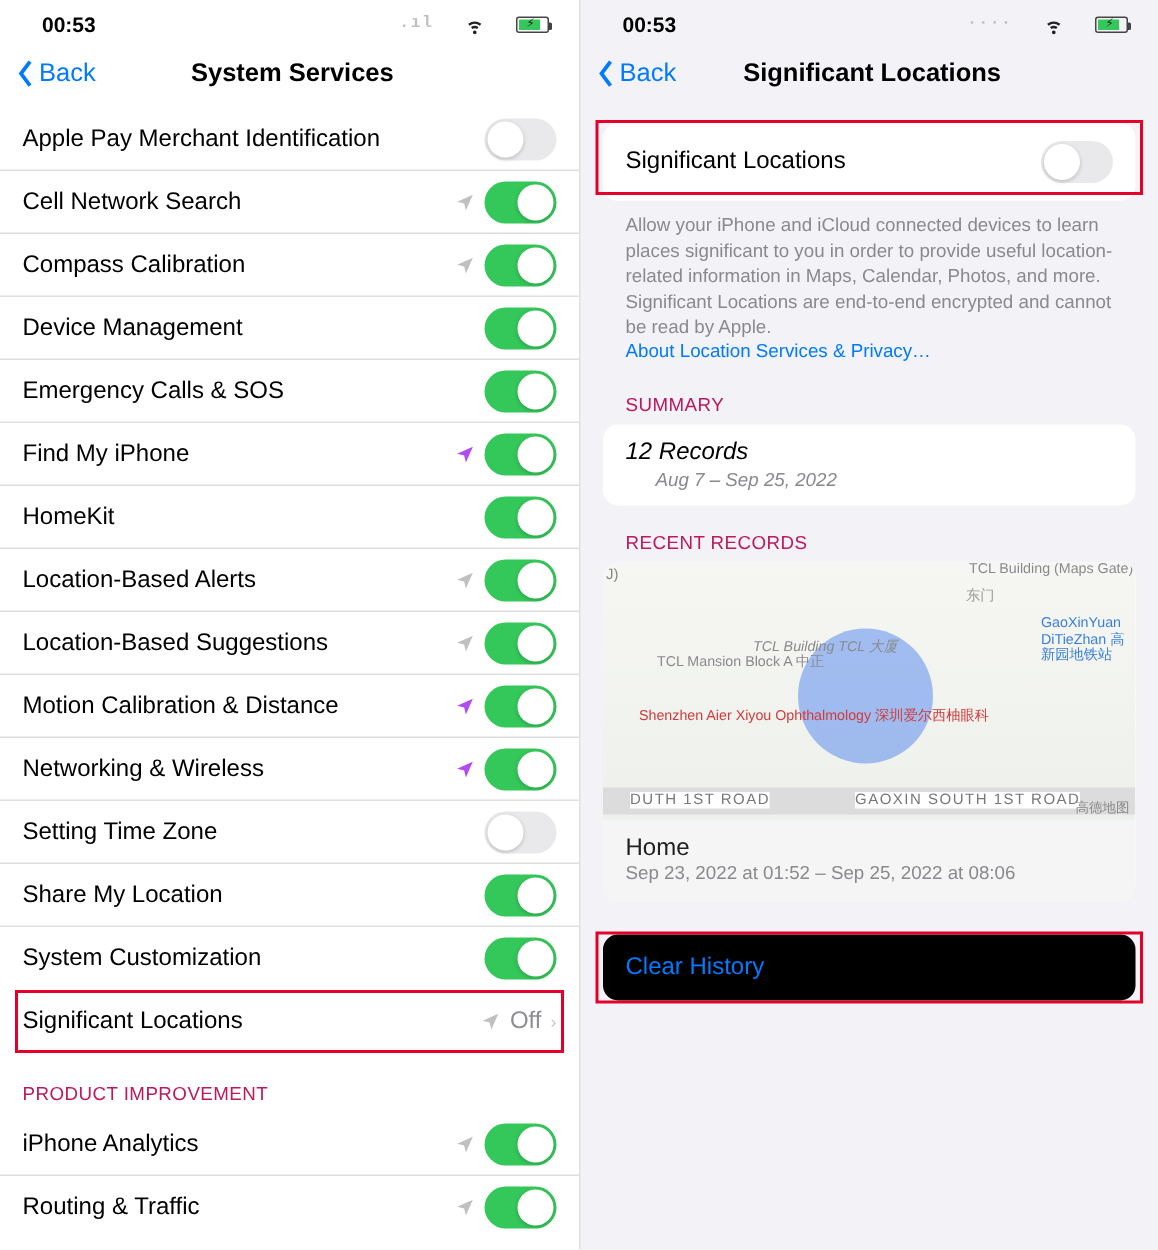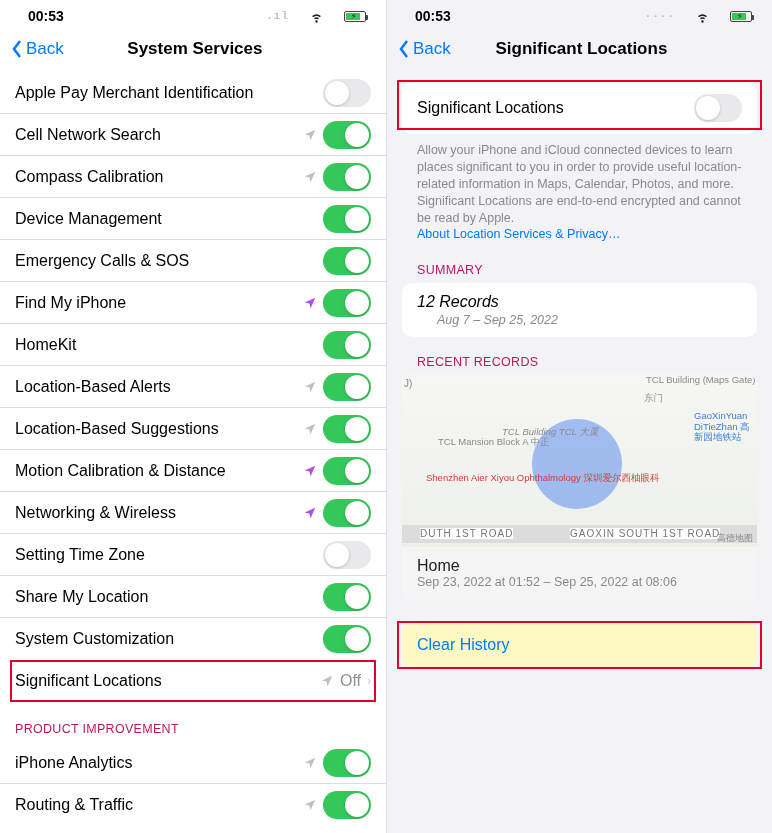--- a/index.html
+++ b/index.html
@@ -63,21 +63,21 @@
   .map .poi.rd { color:#d23b3b; }
   .map .poi.bl { color:#3a7fe0; }
   .map .poi.gr { color:#8a8a8e; }
   .map .poi.gr2 { color:#999; }
   .map .credit { position:absolute; right:4px; bottom:2px; font-size:9px; color:#888;}
   .map .jp { position:absolute; left:2px; top:3px; font-size:10px; color:#888;}
   .map-bottom { background:rgba(0,0,0,.04); padding:10px 15px 12px; }
   .map-bottom .loc { font-size:16px; color:#222; }
   .map-bottom .range { font-size:12.5px; color:#8a8a8e; }
 
-  .clear-block { margin:22px 15px 0; background:#fef9c3; border-radius:10px; padding:13px 15px; color:#007aff; font-size:16px; }
+  .clear-block { margin:22px 15px 0; background:#000000; border-radius:10px; padding:13px 15px; color:#007aff; font-size:16px; }
 
   .group-rounded { margin: 0; border-radius:10px; overflow:hidden; }
 </style>
 </head>
 <body>
 
 <div class="wrap">
 
   <div class="phone left">
     <div class="statusbar">

